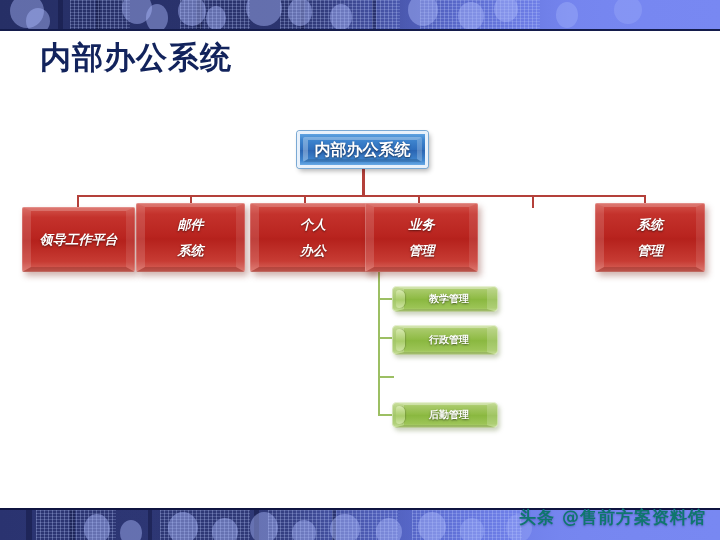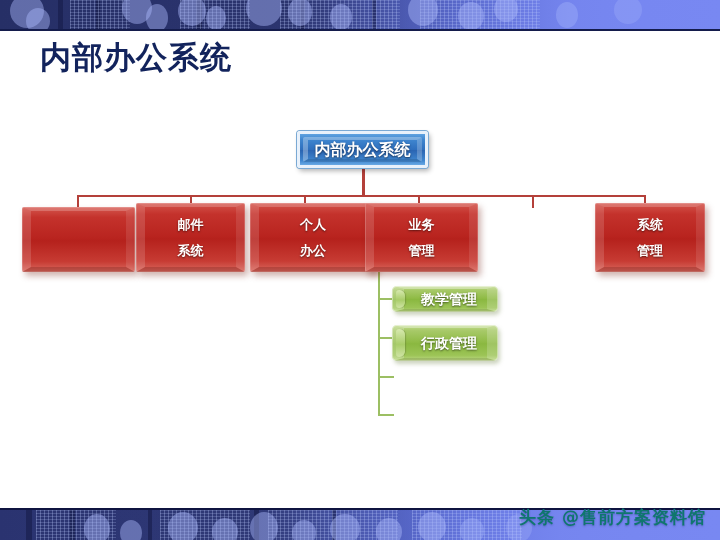--- a/index.html
+++ b/index.html
@@ -186,21 +186,21 @@
       linear-gradient(to bottom,
         #c3dc8e 0%,
         #a7c968 16%,
         #8fbb45 48%,
         #8ab840 52%,
         #9cc456 84%,
         #c0da8a 100%);
     box-shadow:
       inset 0 0 0 1px rgba(255,255,255,0.40),
       2px 3px 4px rgba(110,130,70,0.35);
-    font-size: 14px;
+    font-size: 10px;
     line-height: 16px;
   }
   .node-green .inner-bevel {
     position: absolute;
     left: 0; right: 0; top: 0; bottom: 0;
     border-radius: 5px;
     border-left: 12px solid rgba(255,255,255,0.22);
     border-right: 11px solid rgba(255,255,255,0.18);
     border-top: 3px solid rgba(255,255,255,0.35);
     border-bottom: 3px solid rgba(70,90,30,0.18);
@@ -217,21 +217,21 @@
     background: linear-gradient(to bottom, #d7e9af, #a9cd6a 55%, #cfe4a4);
     box-shadow: 1px 0 1px rgba(90,110,50,0.35);
     pointer-events: none;
   }
   .node-green .label {
     position: relative;
     z-index: 2;
     margin-left: 8px;
   }
 
-  .line2 { display: block; }
+  .line2 { display: block; font-style: italic; }
 
   
   .watermark {
     position: absolute;
     right: 14px;
     top: 506px;
     font-size: 17px;
     font-weight: bold;
     color: #0f766e;
     letter-spacing: 1px;
@@ -290,20 +290,21 @@
   <div class="conn-green" style="left:378px; top:376px; width:16px; height:2px;"></div>
   <div class="conn-green" style="left:378px; top:414px; width:16px; height:2px;"></div>
 
   <div class="node node-root" style="left:297px; top:131px; width:131px; height:37px;">
     <div class="inner-bevel"></div>
     <span style="position:relative;z-index:2;">内部办公系统</span>
   </div>
 
   <div class="node node-red" style="left:22px; top:207px; width:113px; height:65px;">
     <div class="inner-bevel"></div>
+    <span class="line2" style="position:relative;z-index:2;">领导工作平台</span>
   </div>
 
   <div class="node node-red" style="left:136px; top:203px; width:109px; height:69px;">
     <div class="inner-bevel"></div>
     <span class="line2" style="position:relative;z-index:2;">邮件</span>
     <span class="line2" style="position:relative;z-index:2;">系统</span>
   </div>
 
   <div class="node node-red" style="left:250px; top:203px; width:126px; height:69px;">
     <div class="inner-bevel"></div>
@@ -323,27 +324,32 @@
     <span class="line2" style="position:relative;z-index:2;">系统</span>
     <span class="line2" style="position:relative;z-index:2;">管理</span>
   </div>
 
   <div class="node node-green" style="left:392px; top:286px; width:106px; height:26px;">
     <div class="inner-bevel"></div>
     <div class="knob"></div>
     <span class="label">教学管理</span>
   </div>
 
-  <div class="node node-green" style="left:392px; top:325px; width:106px; height:36px;">
+  <div class="node node-green" style="left:392px; top:325px; width:106px; height:30px;">
     <div class="inner-bevel"></div>
     <div class="knob"></div>
     <span class="label">行政管理</span>
   </div>
 
 
+  <div class="node node-green" style="left:392px; top:402px; width:106px; height:26px;">
+    <div class="inner-bevel"></div>
+    <div class="knob"></div>
+    <span class="label">后勤管理</span>
+  </div>
 
   <div class="banner-bottom">
     <div class="vbar" style="left:26px;  width:6px;"></div>
     <div class="vbar" style="left:70px;  width:5px;"></div>
     <div class="vbar" style="left:148px; width:4px;"></div>
     <div class="vbar" style="left:254px; width:5px;"></div>
     <div class="vbar" style="left:332px; width:4px;"></div>
     <div class="dots" style="left:36px;  width:80px;"></div>
     <div class="dots" style="left:160px; width:90px;"></div>
     <div class="dots" style="left:268px; width:130px;"></div>

